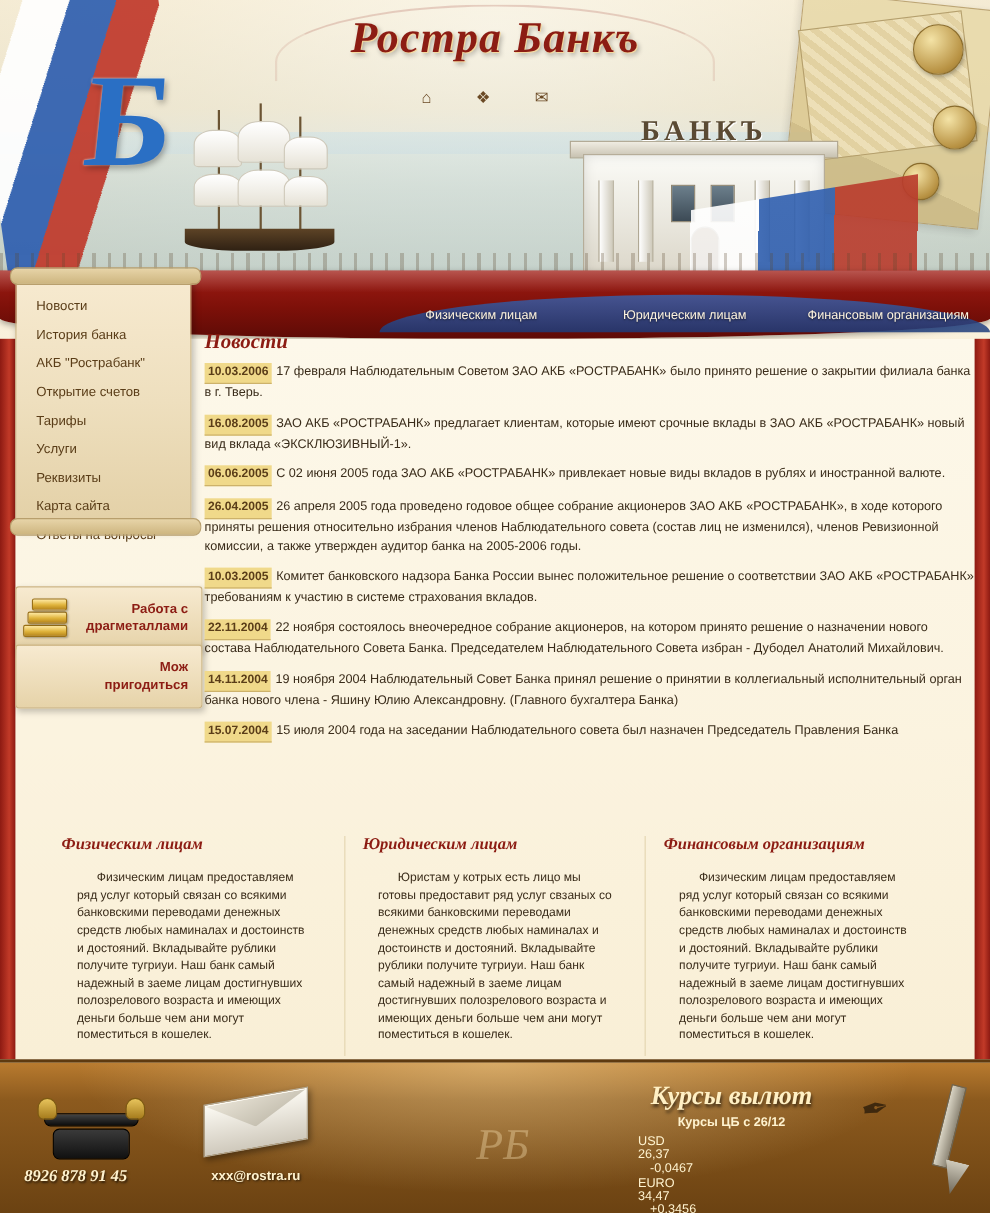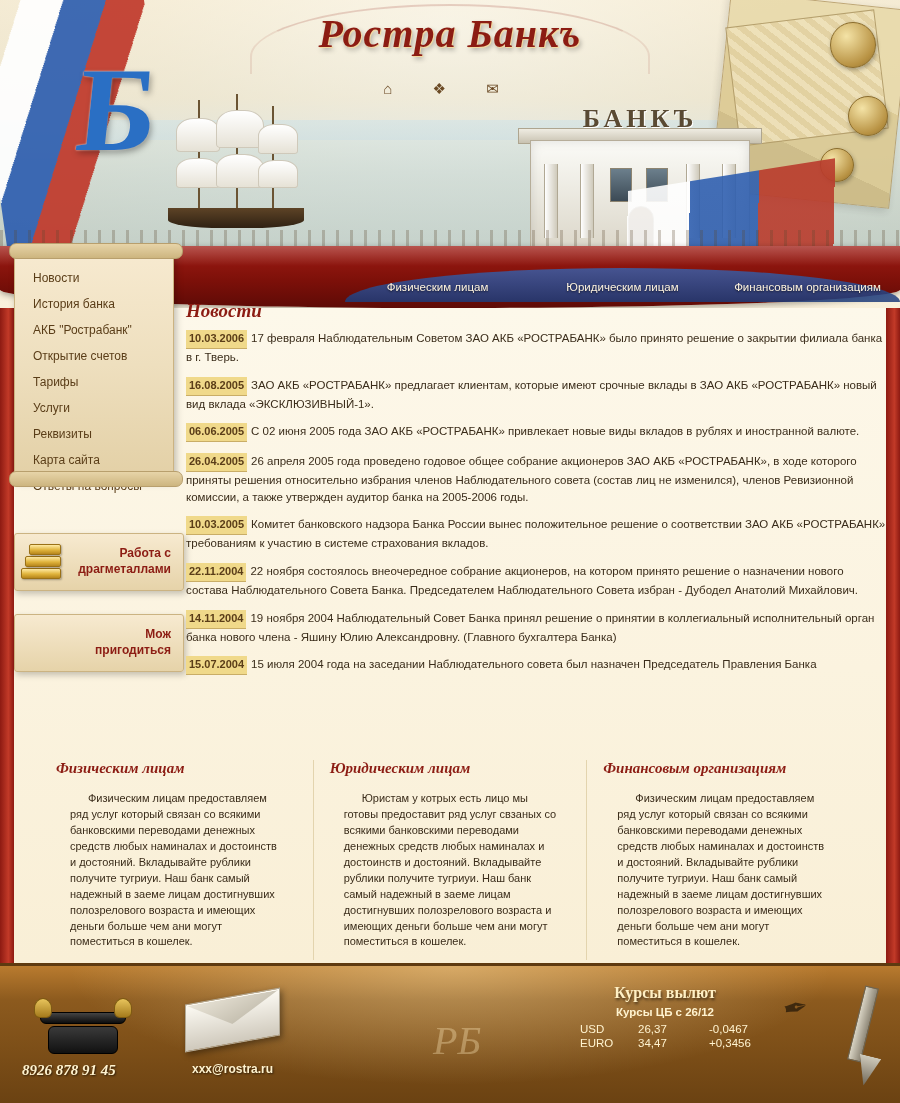--- a/index.html
+++ b/index.html
@@ -343,29 +343,29 @@
     font-family:"Liberation Serif", serif;
     font-style:italic; font-size:40px; color:rgba(255,236,190,.35);
     text-align:center; line-height:90px;
   }
   .rates {
     position:absolute; right:120px; top:18px; width:230px;
     color:#fff3cf;
   }
   .rates-title {
     font-family:"Liberation Serif", serif;
-    font-weight:bold; font-size:16px;
+    font-style:italic; font-weight:bold; font-size:24px;
     color:#fff0c4; text-shadow:1px 2px 3px rgba(0,0,0,.6);
     text-align:center; margin-bottom:4px;
   }
   .rates-sub {
     font-size:11.5px; font-weight:bold; text-align:center; margin-bottom:4px;
     color:#fff3cf;
   }
-  .rate-row { font-size:11.5px; display:flex; padding:1px 0 1px 30px; }
+  .rate-row { font-size:11.5px; display:flex; padding:1px 0 1px 30px;flex-direction:column; }
   .rate-cur { width:58px; }
   .rate-val { width:60px; }
   .rate-dlt { width:70px;margin-left:11px; }
   .f-pen {
     position:absolute; right:14px; top:20px; width:60px; height:110px;
   }
   .pen-body {
     position:absolute; right:16px; top:0; width:14px; height:76px;
     background:linear-gradient(90deg,#d9d4c4,#8d8676);
     transform:rotate(14deg);
@@ -471,21 +471,21 @@
       <div class="bar" style="left:6px;top:34px;"></div>
       <div class="bar" style="left:10px;top:22px;width:36px;"></div>
       <div class="bar" style="left:14px;top:10px;width:32px;"></div>
     </div>
     <div class="lbl">
       <div>Работа с</div>
       <div>драгметаллами</div>
     </div>
   </div>
 
-  <div class="scroll-small" style="top:614px;">
+  <div class="scroll-small" style="top:586px;">
     <div class="lbl">
       <div>Мож</div>
       <div>пригодиться</div>
     </div>
   </div>
 
   <div class="news">
     <div class="news-title">Новости</div>
 
     <div class="news-item">

